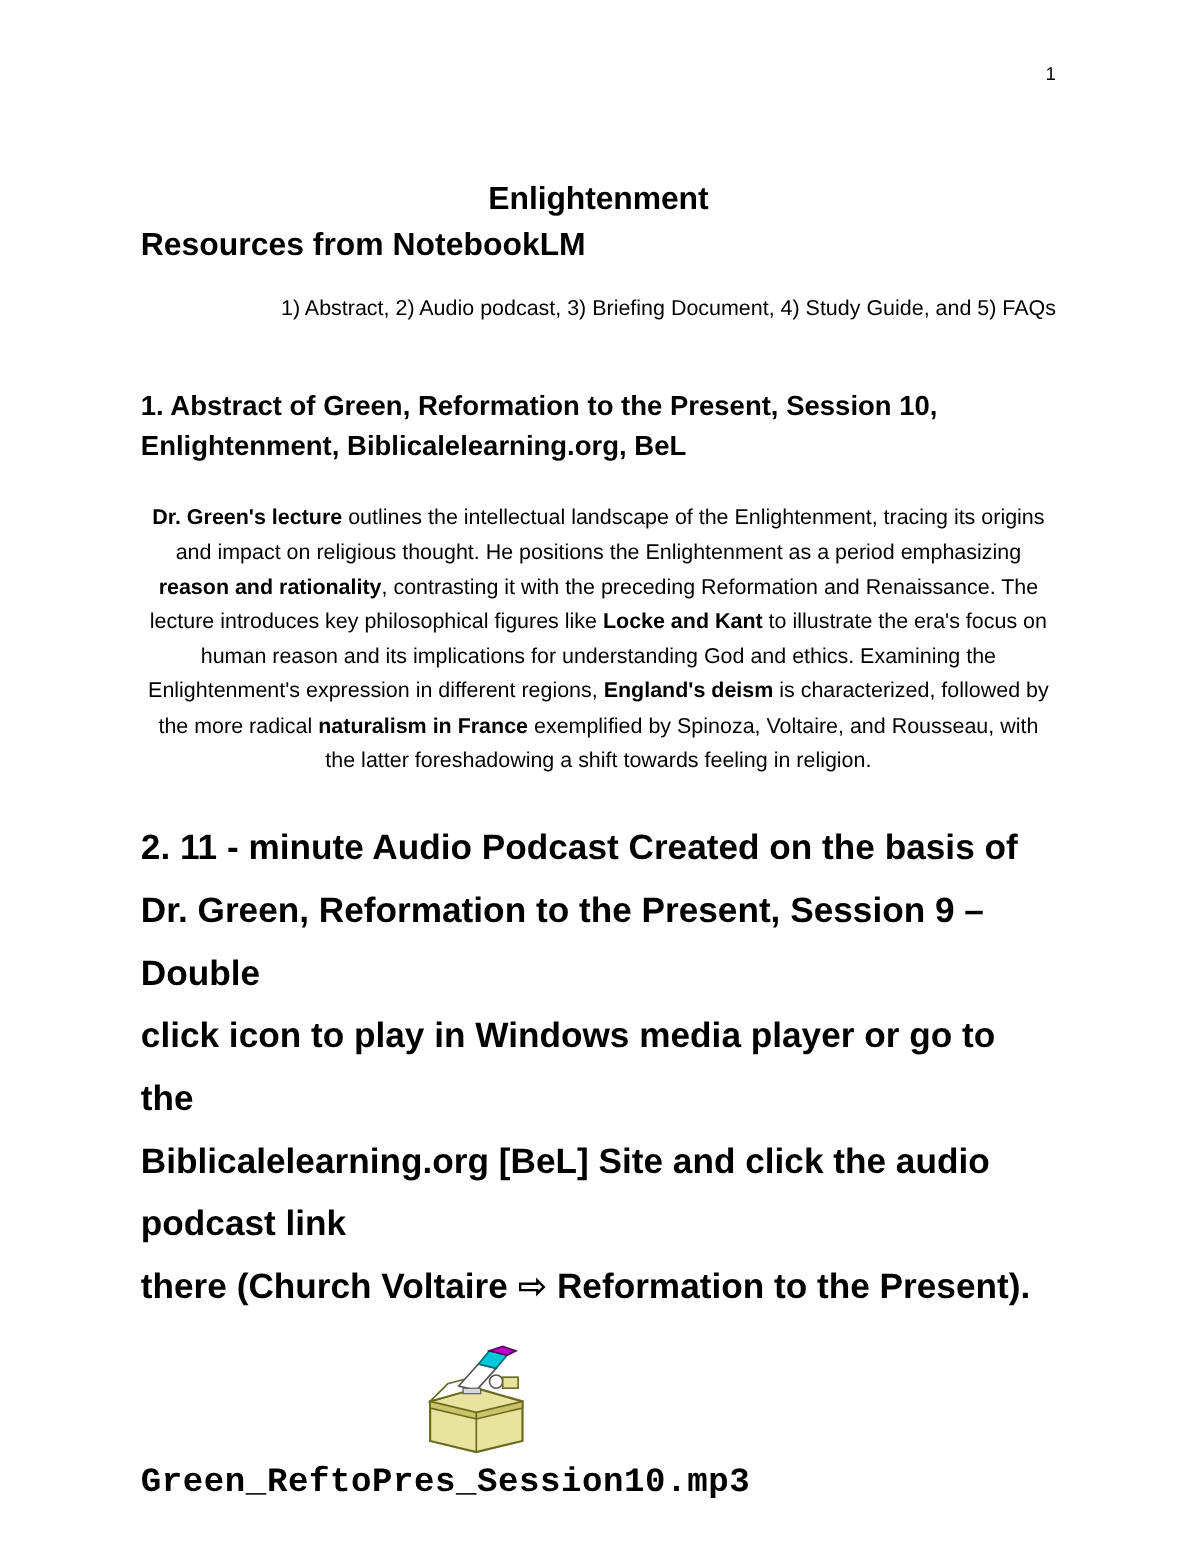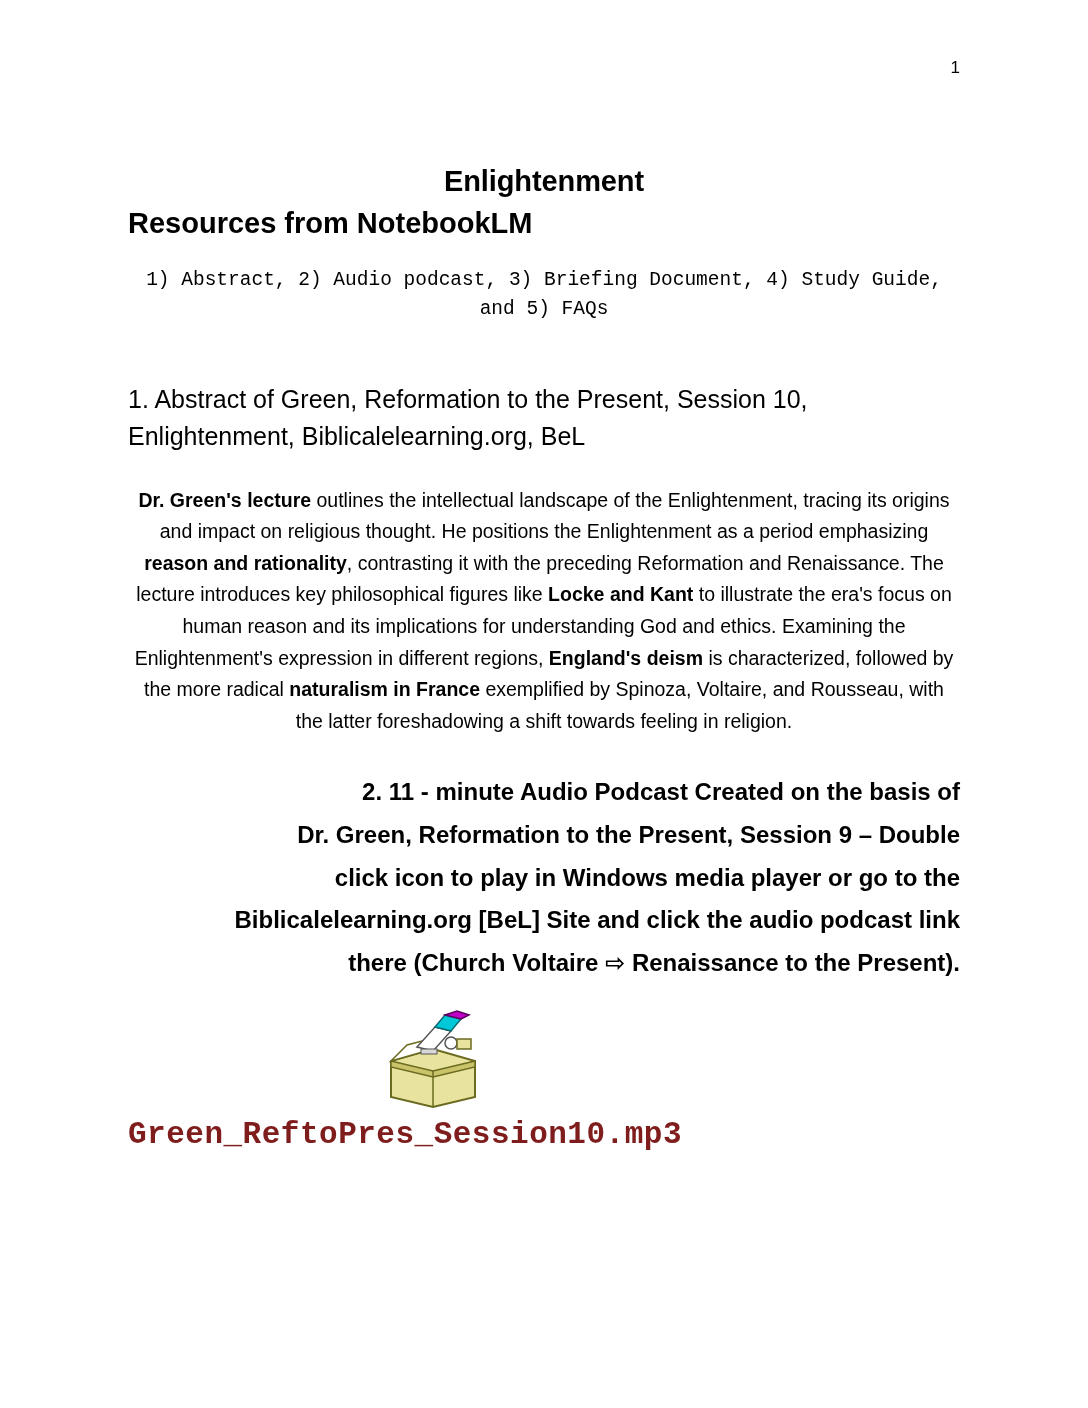--- a/index.html
+++ b/index.html
@@ -43,70 +43,70 @@
   }
   .doc-subtitle {
     margin: 0;
     font-family: "Liberation Sans", sans-serif;
     font-weight: bold;
     font-size: 29px;
     line-height: 1.45;
   }
   .intro-line {
     margin: 22px 0 0 0;
-    font-family: Liberation Mono, monospace;
+    font-family: Liberation Sans, sans-serif;
     font-size: 19.5px;
     line-height: 1.5;
-    text-align: center;
+    text-align: right;
   }
   .section-heading {
     margin: 56px 0 0 0;
     font-family: "Liberation Sans", sans-serif;
-    font-weight: normal;
+    font-weight: bold;
     font-size: 25px;
     line-height: 1.48;
     text-align: left;
   }
   .body-para {
     margin: 30px 0 0 0;
     font-family: "Liberation Sans", sans-serif;
     font-size: 19.5px;
     line-height: 1.62;
     text-align: center;
   }
   .body-para b {
     font-weight: bold;
   }
   .section-heading-2 {
     margin: 34px 0 0 0;
     font-family: "Liberation Sans", sans-serif;
     font-weight: bold;
-    font-size: 24px;
+    font-size: 32px;
     line-height: 1.78;
-    text-align: right;
+    text-align: left;
   }
   .attachment {
     margin-top: 24px;
     text-align: center;
     width: 610px;
   }
   .attach-icon {
     display: block;
     margin: 0 auto;
     width: 120px;
     height: 100px;
   }
   .attach-label {
     margin: 6px 0 0 0;
     font-family: "Liberation Mono", monospace;
     font-size: 31px;
     font-weight: bold;
     letter-spacing: 0.5px;
     line-height: 1.28;
-    color: #7f1d1d;
+    color: #000000;
     width: 470px;
     margin-left: 0;
     text-align: center;
   }
   .arrow-glyph {
     font-family: "DejaVu Sans", sans-serif;
     font-weight: bold;
   }
 </style>
 </head>
@@ -128,21 +128,21 @@
 
   <p class="body-para">
     <b>Dr. Green's lecture</b><span> outlines the intellectual landscape of the Enlightenment, tracing its origins and impact on religious thought. He positions the Enlightenment as a period emphasizing </span><b>reason and rationality</b><span>, contrasting it with the preceding Reformation and Renaissance. The lecture introduces key philosophical figures like </span><b>Locke and Kant</b><span> to illustrate the era's focus on human reason and its implications for understanding God and ethics. Examining the Enlightenment's expression in different regions, </span><b>England's deism</b><span> is characterized, followed by the more radical </span><b>naturalism in France</b><span> exemplified by Spinoza, Voltaire, and Rousseau, with the latter foreshadowing a shift towards feeling in religion.</span>
   </p>
 
   <h2 class="section-heading-2">
     <span>2.  11 - minute Audio Podcast Created on the basis of</span><br>
     <span>Dr. Green, Reformation to the Present, Session 9 –  Double</span><br>
     <span>click icon to play in Windows media player or go to the</span><br>
     <span>Biblicalelearning.org [BeL] Site and click the audio podcast link</span><br>
-    <span>there (Church Voltaire </span><span class="arrow-glyph">⇨</span><span> Renaissance to the Present).</span>
+    <span>there (Church Voltaire </span><span class="arrow-glyph">⇨</span><span> Reformation to the Present).</span>
   </h2>
 
   <div class="attachment">
     <svg class="attach-icon" viewBox="0 0 120 100">
 
       <polygon points="18,52 60,40 102,52 102,88 60,98 18,88" fill="#e8e4a0" stroke="#6b6b20" stroke-width="2"></polygon>
       <polygon points="18,52 60,62 102,52 102,58 60,68 18,58" fill="#c9c46a" stroke="#6b6b20" stroke-width="1.5"></polygon>
       <line x1="60" y1="62" x2="60" y2="98" stroke="#6b6b20" stroke-width="1.5"></line>
 
       <polygon points="18,52 34,36 72,26 60,40" fill="#ffffff" stroke="#6b6b20" stroke-width="1.5"></polygon>

